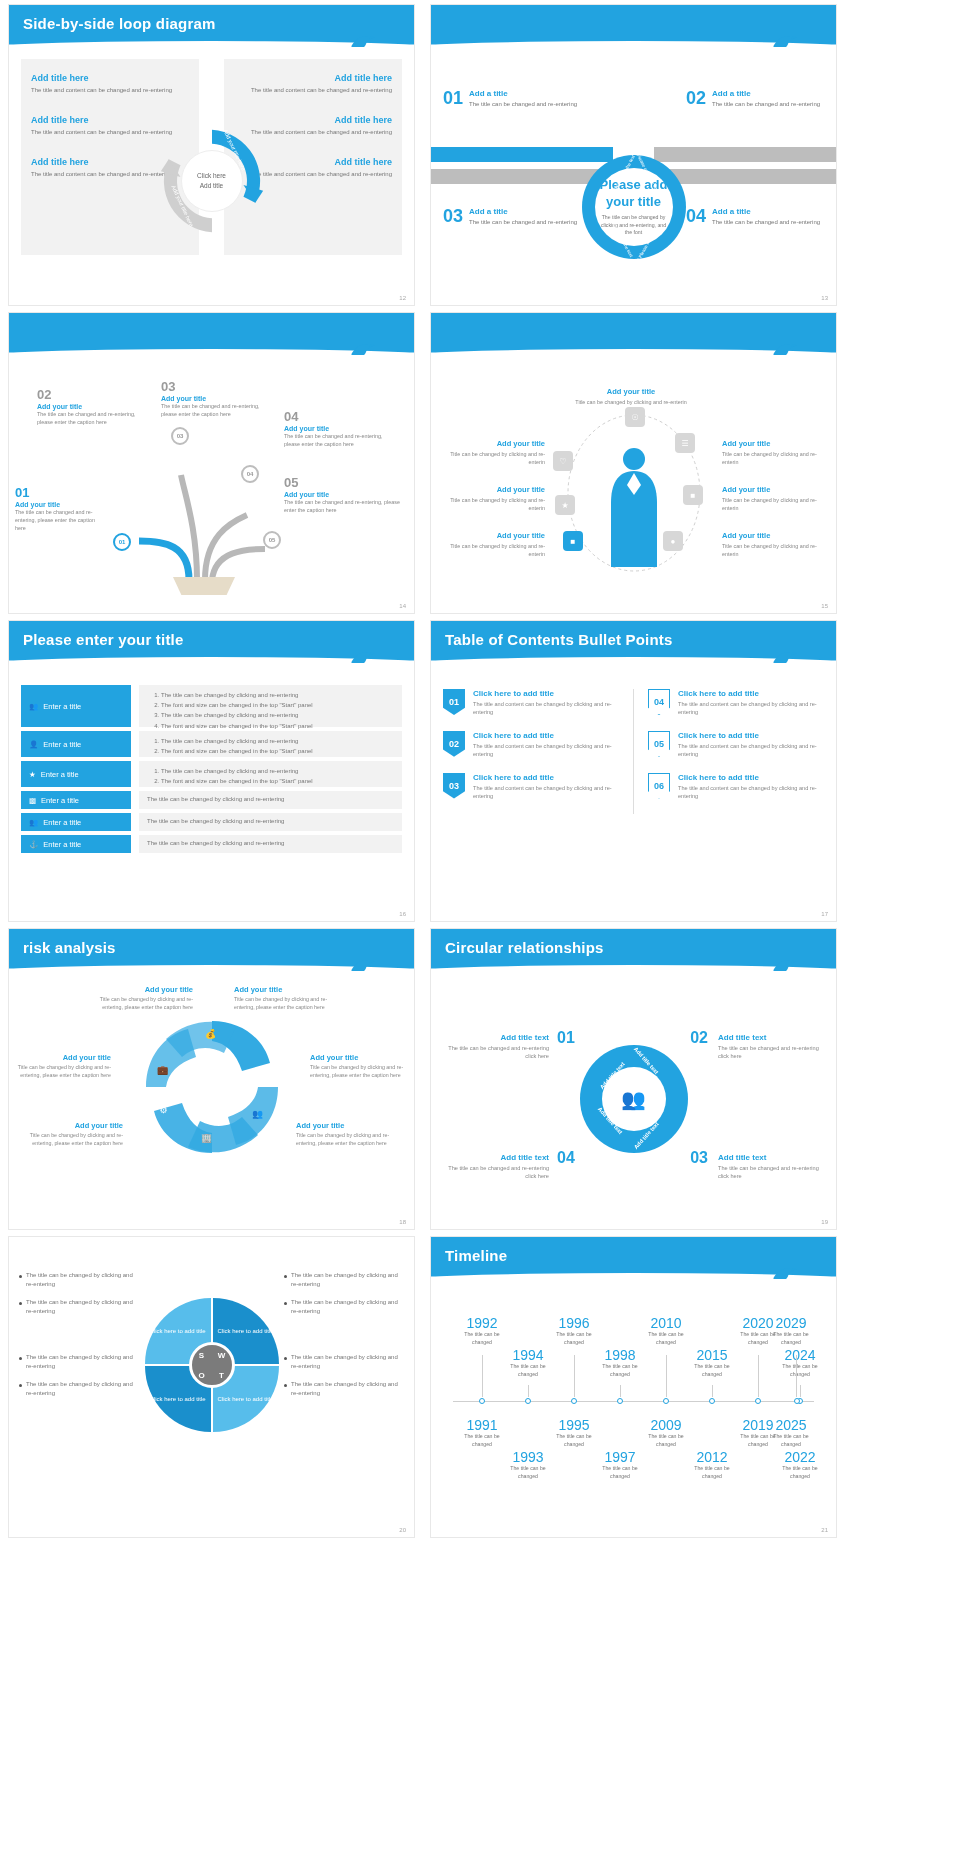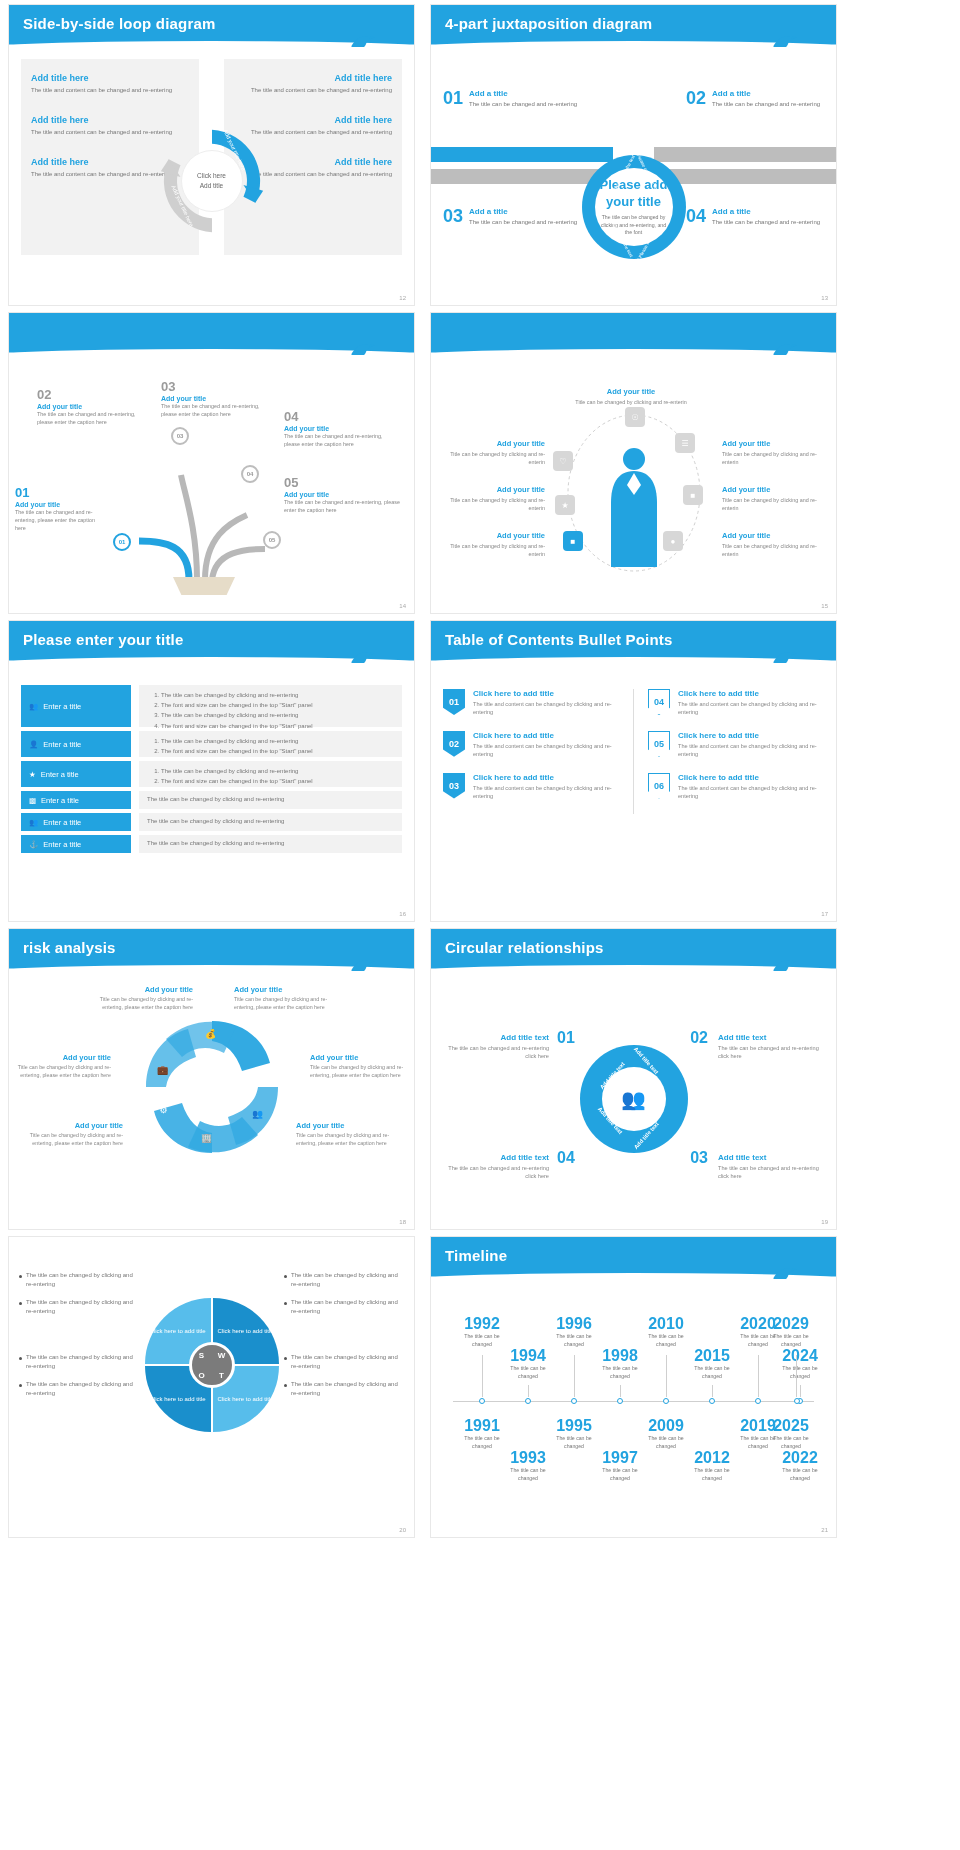--- a/index.html
+++ b/index.html
@@ -180,21 +180,21 @@
     width:46px; height:46px; border-radius:50%; background:#7b7b7b; color:#fff;
     display:grid; grid-template-columns:1fr 1fr; grid-template-rows:1fr 1fr;
     align-items:center; justify-items:center; font-size:8px; font-weight:bold;
     border:3px solid #fff;
   }
 
   
   .tl { position:relative; margin-top:22px; height:180px; }
   .tlline { position:absolute; left:10px; right:10px; top:92px; height:1px; background:#cfcfcf; }
   .tlnode { position:absolute; width:54px; text-align:center; }
-  .tly { color:#22a3e0; font-weight:bold; font-size:16px; }
+  .tly { color:#22a3e0; font-weight:normal; font-size:14px; }
   .tld { color:#777; font-size:5.2px; line-height:1.5; }
   .tldot { position:absolute; width:6px; height:6px; border-radius:50%; background:#fff; border:1.5px solid #22a3e0; top:89px; }
   .tlstem { position:absolute; width:1px; background:#cfcfcf; }
 </style>
 </head>
 <body>
 
 <div class="grid">
 
   <div class="slide">
@@ -250,21 +250,20 @@
           <span>Click here</span>
           <span>Add title</span>
         </div>
       </div>
     </div>
     <div class="pnum">12</div>
   </div>
 
   <div class="slide">
     <div class="hdr">
-      <h2>4-part juxtaposition diagram</h2>
       <div class="wave"></div>
       <svg class="bird" viewBox="0 0 40 30">
           <path d="M2 20 C10 4 28 2 38 6 C30 8 26 12 24 18 C20 26 8 28 2 20 Z" fill="#22a3e0"></path>
           <circle cx="31" cy="7" r="1.6" fill="#22a3e0"></circle>
         </svg>
     </div>
     <div class="body">
       <div class="s13bar" style="left:0; top:100px; width:182px; background:#22a3e0;"></div>
       <div class="s13bar" style="right:0; top:100px; width:182px; background:#bdbdbd;"></div>
       <div class="s13bar" style="left:0; top:122px; width:182px; background:#bdbdbd;"></div>

